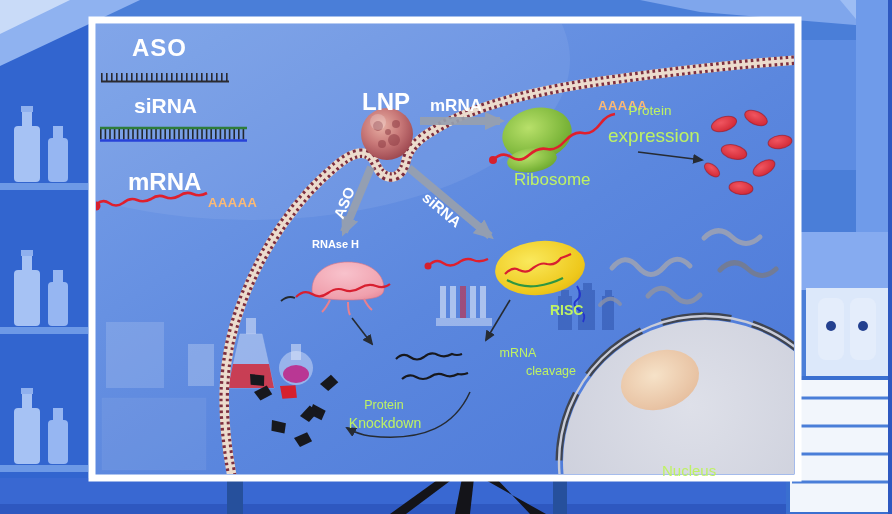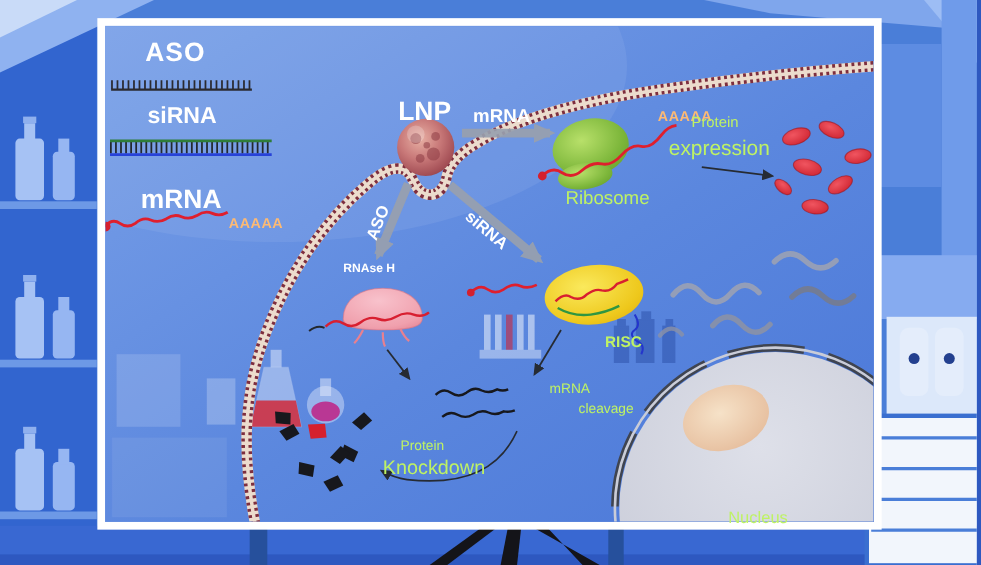--- a/index.html
+++ b/index.html
@@ -289,17 +289,17 @@
 <div class="lbl red" style="left:598px;top:99px;font-size:13px;">AAAAA</div>
 <div class="lbl dark ctr" style="left:608px;top:103px;width:84px;font-size:13.5px;">Protein</div>
 <div class="lbl dark ctr" style="left:608px;top:125px;width:84px;font-size:19px;">expression</div>
 
 <div class="lbl white" style="left:312px;top:238px;font-size:11px;font-weight:600;">RNAse H</div>
 <div class="lbl dark" style="left:506px;top:302px;font-size:14px;font-weight:600;margin-left:44px;">RISC</div>
 
 <div class="lbl dark ctr" style="left:488px;top:346px;width:60px;font-size:12.5px;">mRNA</div>
 <div class="lbl dark ctr" style="left:488px;top:364px;width:60px;font-size:12.5px;margin-left:33px;">cleavage</div>
 <div class="lbl dark ctr" style="left:352px;top:398px;width:64px;font-size:12.5px;">Protein</div>
-<div class="lbl dark ctr" style="left:348px;top:415px;width:74px;font-size:18px;">Knockdown</div>
+<div class="lbl dark ctr" style="left:348px;top:415px;width:74px;font-size:14px;">Knockdown</div>
 
 <div class="lbl dark" style="left:662px;top:448px;font-size:15px;margin-top:14px;">Nucleus</div>
 
 </div>
 
 </body></html>

